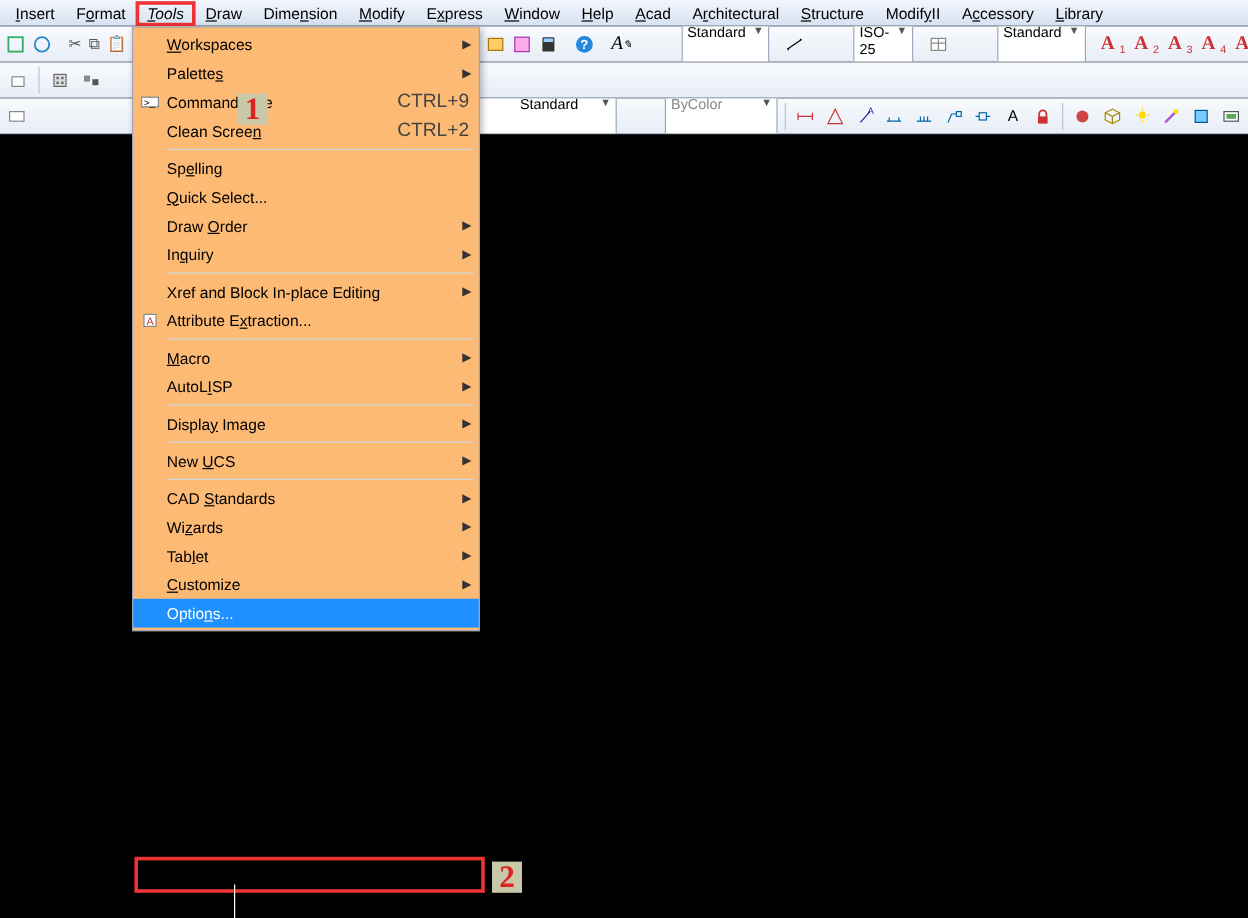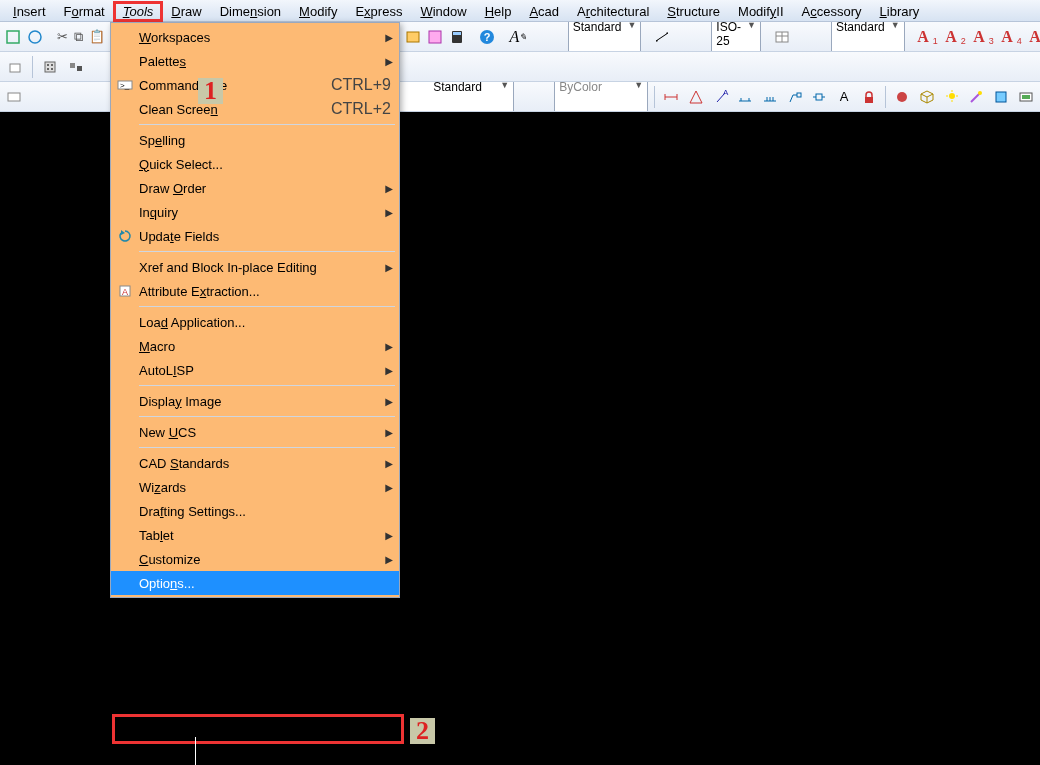--- a/index.html
+++ b/index.html
@@ -323,48 +323,36 @@
       <span><u>Q</u>uick Select...</span>
     </div>
     <div class="dd-item">
       <span>Draw <u>O</u>rder</span>
       <span class="sub-arrow">▶</span>
     </div>
     <div class="dd-item">
       <span>In<u>q</u>uiry</span>
       <span class="sub-arrow">▶</span>
     </div>
-    <div class="dd-item">
-      <span class="icon">
-        <svg viewBox="0 0 16 16">
-          <path d="M8 3 a5 5 0 1 1 -4 2" fill="none" stroke="#28a" stroke-width="1.5"></path>
-          <polygon points="4,2 4,7 8,5" fill="#28a"></polygon>
-        </svg>
-      </span>
-      <span>Upda<u>t</u>e Fields</span>
-    </div>
     <div class="dd-sep"></div>
     <div class="dd-item">
       <span>Xref and Block In-place Editin<u>g</u></span>
       <span class="sub-arrow">▶</span>
     </div>
     <div class="dd-item">
       <span class="icon">
         <svg viewBox="0 0 16 16">
           <rect x="3" y="3" width="10" height="10" fill="#fff" stroke="#888"></rect>
           <text x="5" y="12" font-size="9" fill="#c33">A</text>
         </svg>
       </span>
       <span>Attribute E<u>x</u>traction...</span>
     </div>
     <div class="dd-sep"></div>
     <div class="dd-item">
-      <span>Loa<u>d</u> Application...</span>
-    </div>
-    <div class="dd-item">
       <span><u>M</u>acro</span>
       <span class="sub-arrow">▶</span>
     </div>
     <div class="dd-item">
       <span>AutoL<u>I</u>SP</span>
       <span class="sub-arrow">▶</span>
     </div>
     <div class="dd-sep"></div>
     <div class="dd-item">
       <span>Displa<u>y</u> Image</span>
@@ -376,23 +364,20 @@
       <span class="sub-arrow">▶</span>
     </div>
     <div class="dd-sep"></div>
     <div class="dd-item">
       <span>CAD <u>S</u>tandards</span>
       <span class="sub-arrow">▶</span>
     </div>
     <div class="dd-item">
       <span>Wi<u>z</u>ards</span>
       <span class="sub-arrow">▶</span>
-    </div>
-    <div class="dd-item">
-      <span>Dra<u>f</u>ting Settings...</span>
     </div>
     <div class="dd-item">
       <span>Tab<u>l</u>et</span>
       <span class="sub-arrow">▶</span>
     </div>
     <div class="dd-item">
       <span><u>C</u>ustomize</span>
       <span class="sub-arrow">▶</span>
     </div>
     <div class="dd-item selected">

